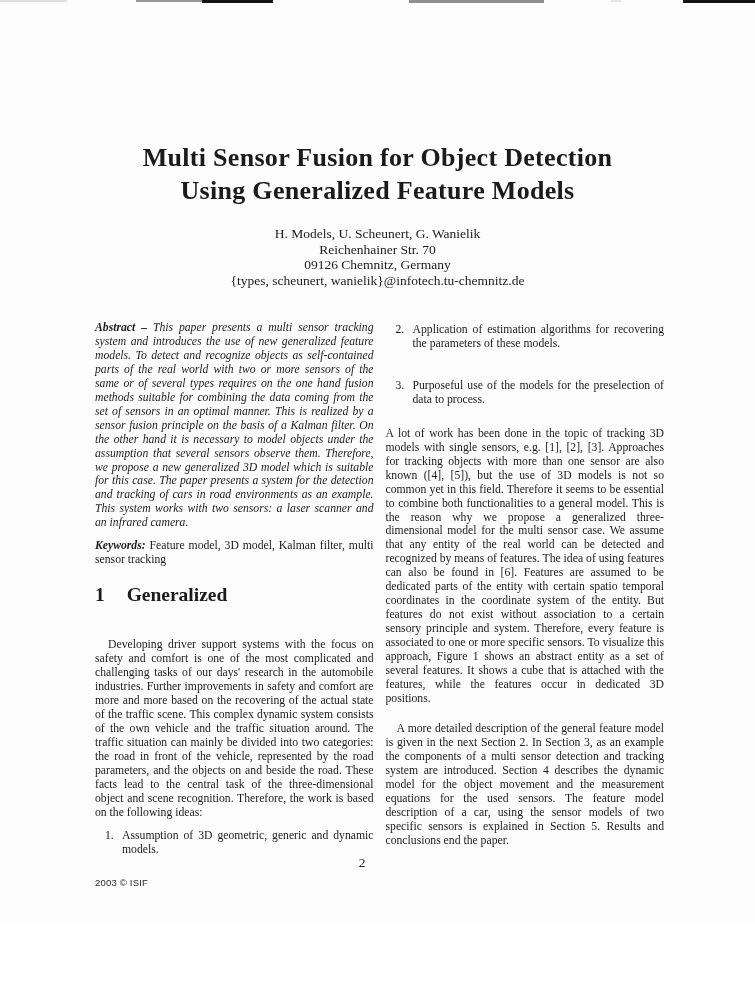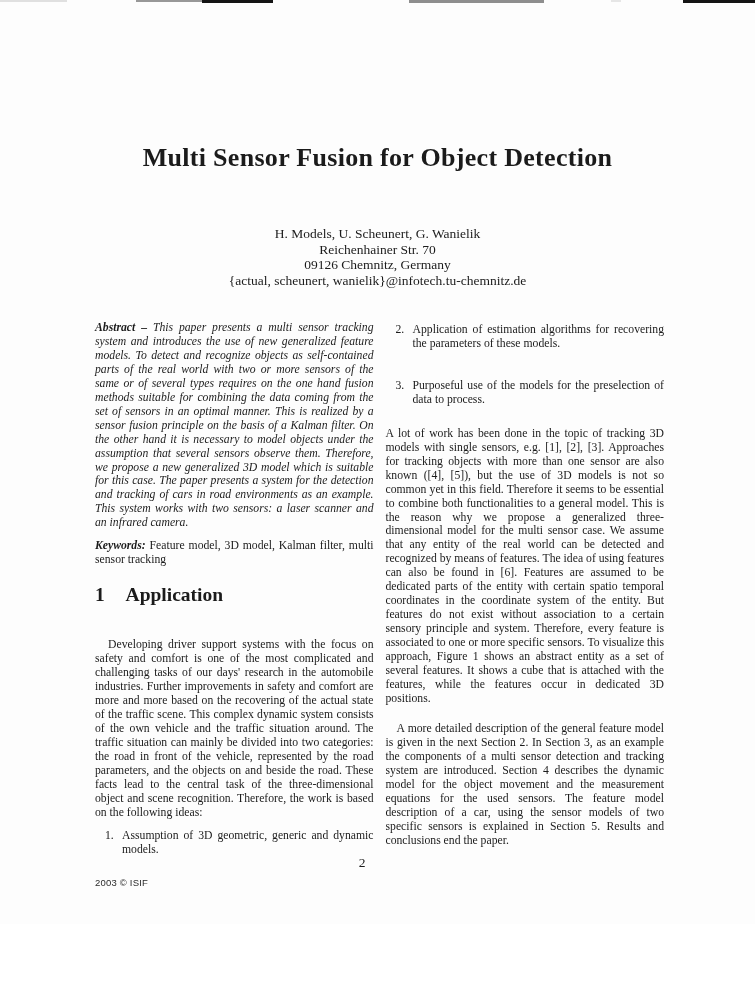--- a/index.html
+++ b/index.html
@@ -104,46 +104,47 @@
     <div class="seg seg1"></div>
     <div class="seg seg2"></div>
     <div class="seg seg3"></div>
     <div class="seg seg4"></div>
     <div class="seg seg5"></div>
     <div class="seg seg6"></div>
   </div>
 
   <h1 class="title">
     <span class="tline">Multi Sensor Fusion for Object Detection</span>
+    <span class="tline">Using Generalized Feature Models</span>
   </h1>
 
   <div class="authors">
     <div>H. Models, U. Scheunert, G. Wanielik</div>
     <div>Reichenhainer Str. 70</div>
     <div>09126 Chemnitz, Germany</div>
-    <div>{actual, scheunert, wanielik}@infotech.tu-chemnitz.de</div>
+    <div>{types, scheunert, wanielik}@infotech.tu-chemnitz.de</div>
   </div>
 
   <div class="columns">
 
     <div class="col col-left">
       <p class="abstract">
         <span class="b">Abstract</span>
         <span class="b">–</span>
         <span class="i">This paper presents a multi sensor tracking system and introduces the use of new generalized feature models. To detect and recognize objects as self-contained parts of the real world with two or more sensors of the same or of several types requires on the one hand fusion methods suitable for combining the data coming from the set of sensors in an optimal manner. This is realized by a sensor fusion principle on the basis of a Kalman filter. On the other hand it is necessary to model objects under the assumption that several sensors observe them. Therefore, we propose a new generalized 3D model which is suitable for this case. The paper presents a system for the detection and tracking of cars in road environments as an example. This system works with two sensors: a laser scanner and an infrared camera.</span>
       </p>
 
       <p class="keywords">
         <span class="b">Keywords:</span>
         <span>Feature model, 3D model, Kalman filter, multi sensor tracking</span>
       </p>
 
       <h2 class="section-heading">
         <span class="secnum">1</span>
-        <span>Application</span>
+        <span>Generalized</span>
       </h2>
 
       <p class="indent">Developing driver support systems with the focus on safety and comfort is one of the most complicated and challenging tasks of our days' research in the automobile industries. Further improvements in safety and comfort are more and more based on the recovering of the actual state of the traffic scene. This complex dynamic system consists of the own vehicle and the traffic situation around. The traffic situation can mainly be divided into two categories: the road in front of the vehicle, represented by the road parameters, and the objects on and beside the road. These facts lead to the central task of the three-dimensional object and scene recognition. Therefore, the work is based on the following ideas:</p>
 
       <div class="list-item">
         <span class="num">1.</span>
         <span class="itxt">Assumption of 3D geometric, generic and dynamic models.</span>
       </div>
     </div>
 

